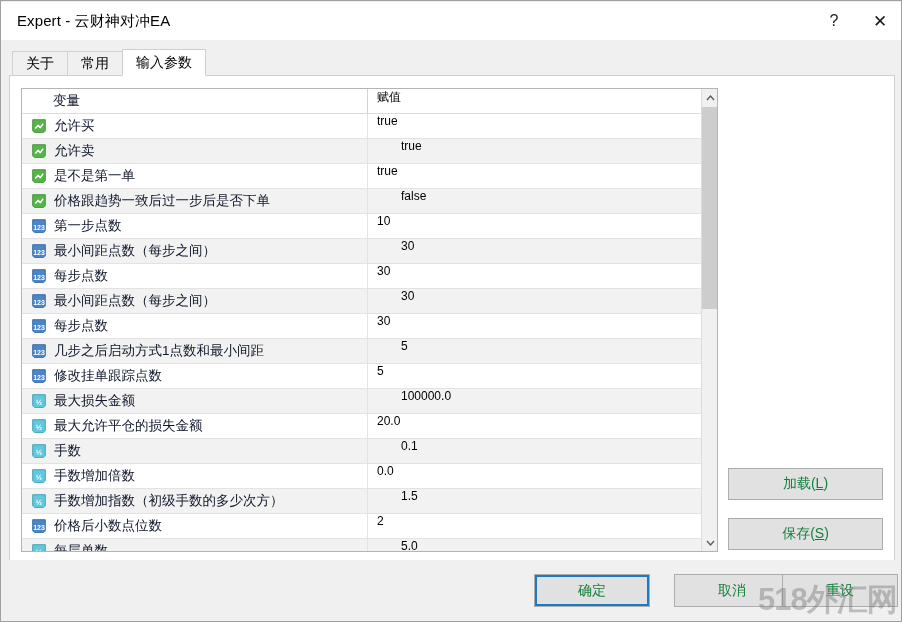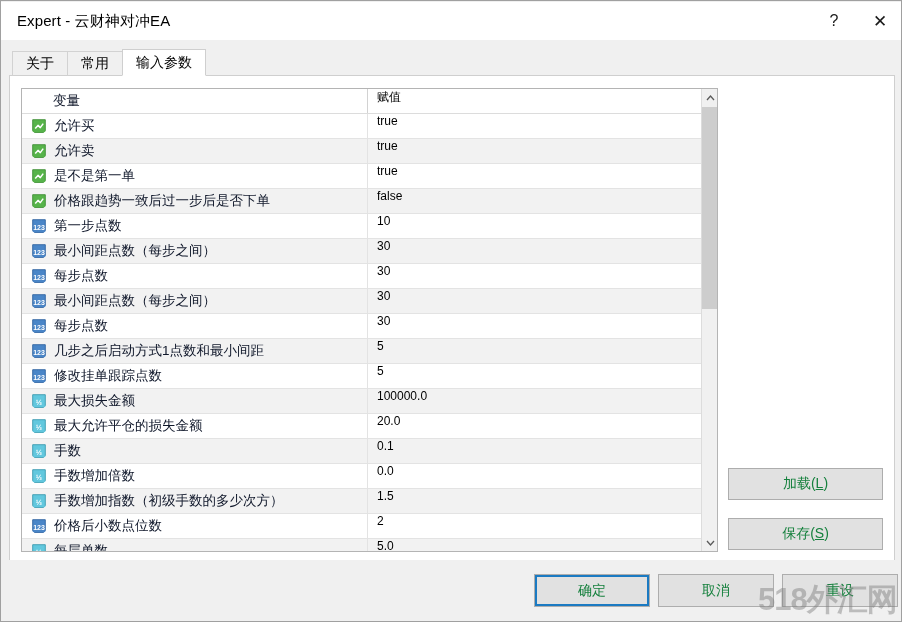--- a/index.html
+++ b/index.html
@@ -99,21 +99,21 @@
     position: absolute; left: 0; top: 0;
     width: 680px; height: 100%;
   }
   .row {
     display: flex;
     height: 25px;
     align-items: center;
     border-bottom: 1px solid #e3e3e3;
     background: #ffffff;
   }
-  .row.alt { background: #f2f2f2; }
+  .row.alt { background: #f2f2f2; gap: 24px; }
   .row.header {
     height: 25px;
     background: #ffffff;
     border-bottom: 1px solid #dcdcdc;
   }
   .cell-name {
     width: 346px;
     flex: 0 0 346px;
     display: flex; align-items: center;
     padding-left: 9px;
@@ -193,21 +193,21 @@
   }
   .btn-ok {
     position: absolute; left: 533px; top: 573px;
     width: 116px; height: 33px;
     background: #e1e1e1;
     border: 1px solid #adadad;
     outline: 2px solid #1b7ac2;
     outline-offset: -3px;
   }
   .btn-cancel {
-    position: absolute; left: 657px; top: 573px;
+    position: absolute; left: 673px; top: 573px;
     width: 116px; height: 33px;
   }
   .btn-reset {
     position: absolute; left: 781px; top: 573px;
     width: 116px; height: 33px;
   }
 
   
   .watermark {
     position: absolute;

